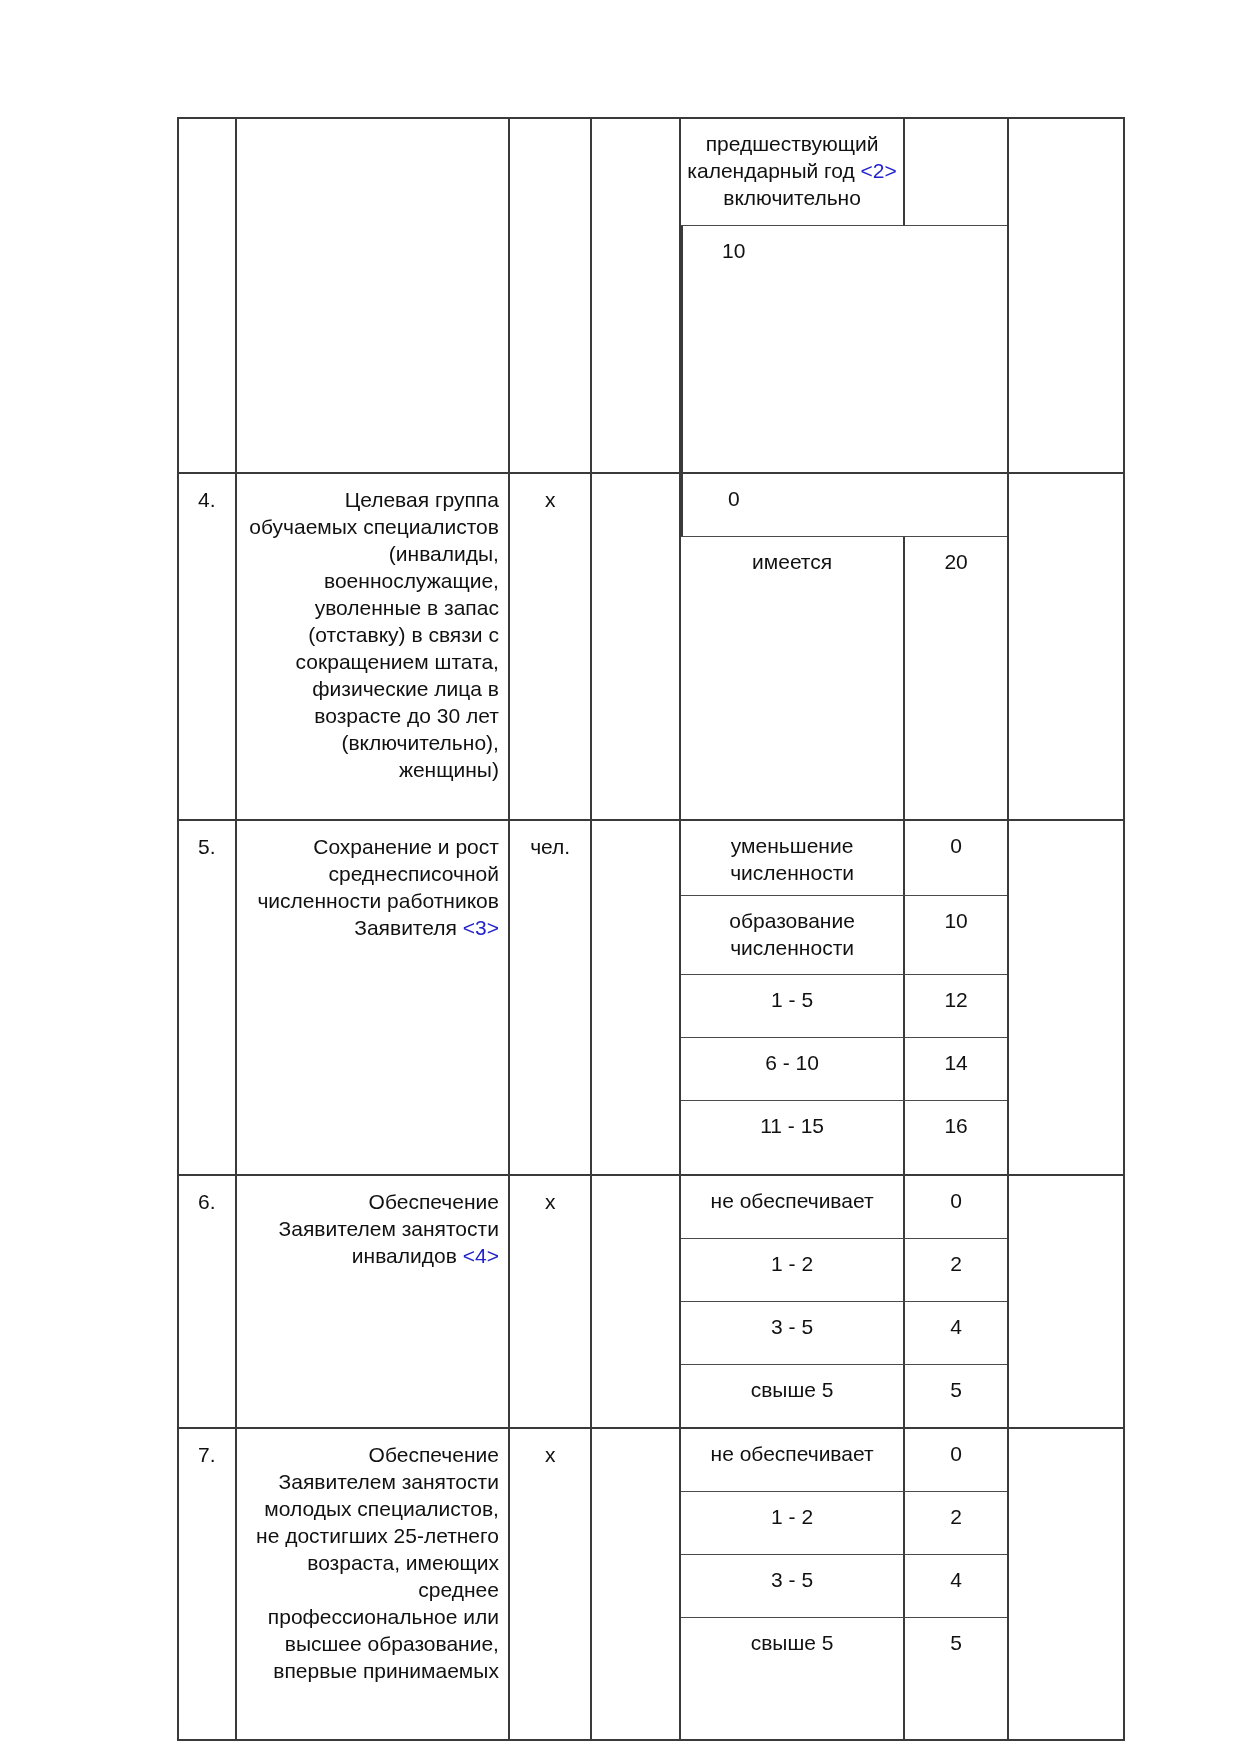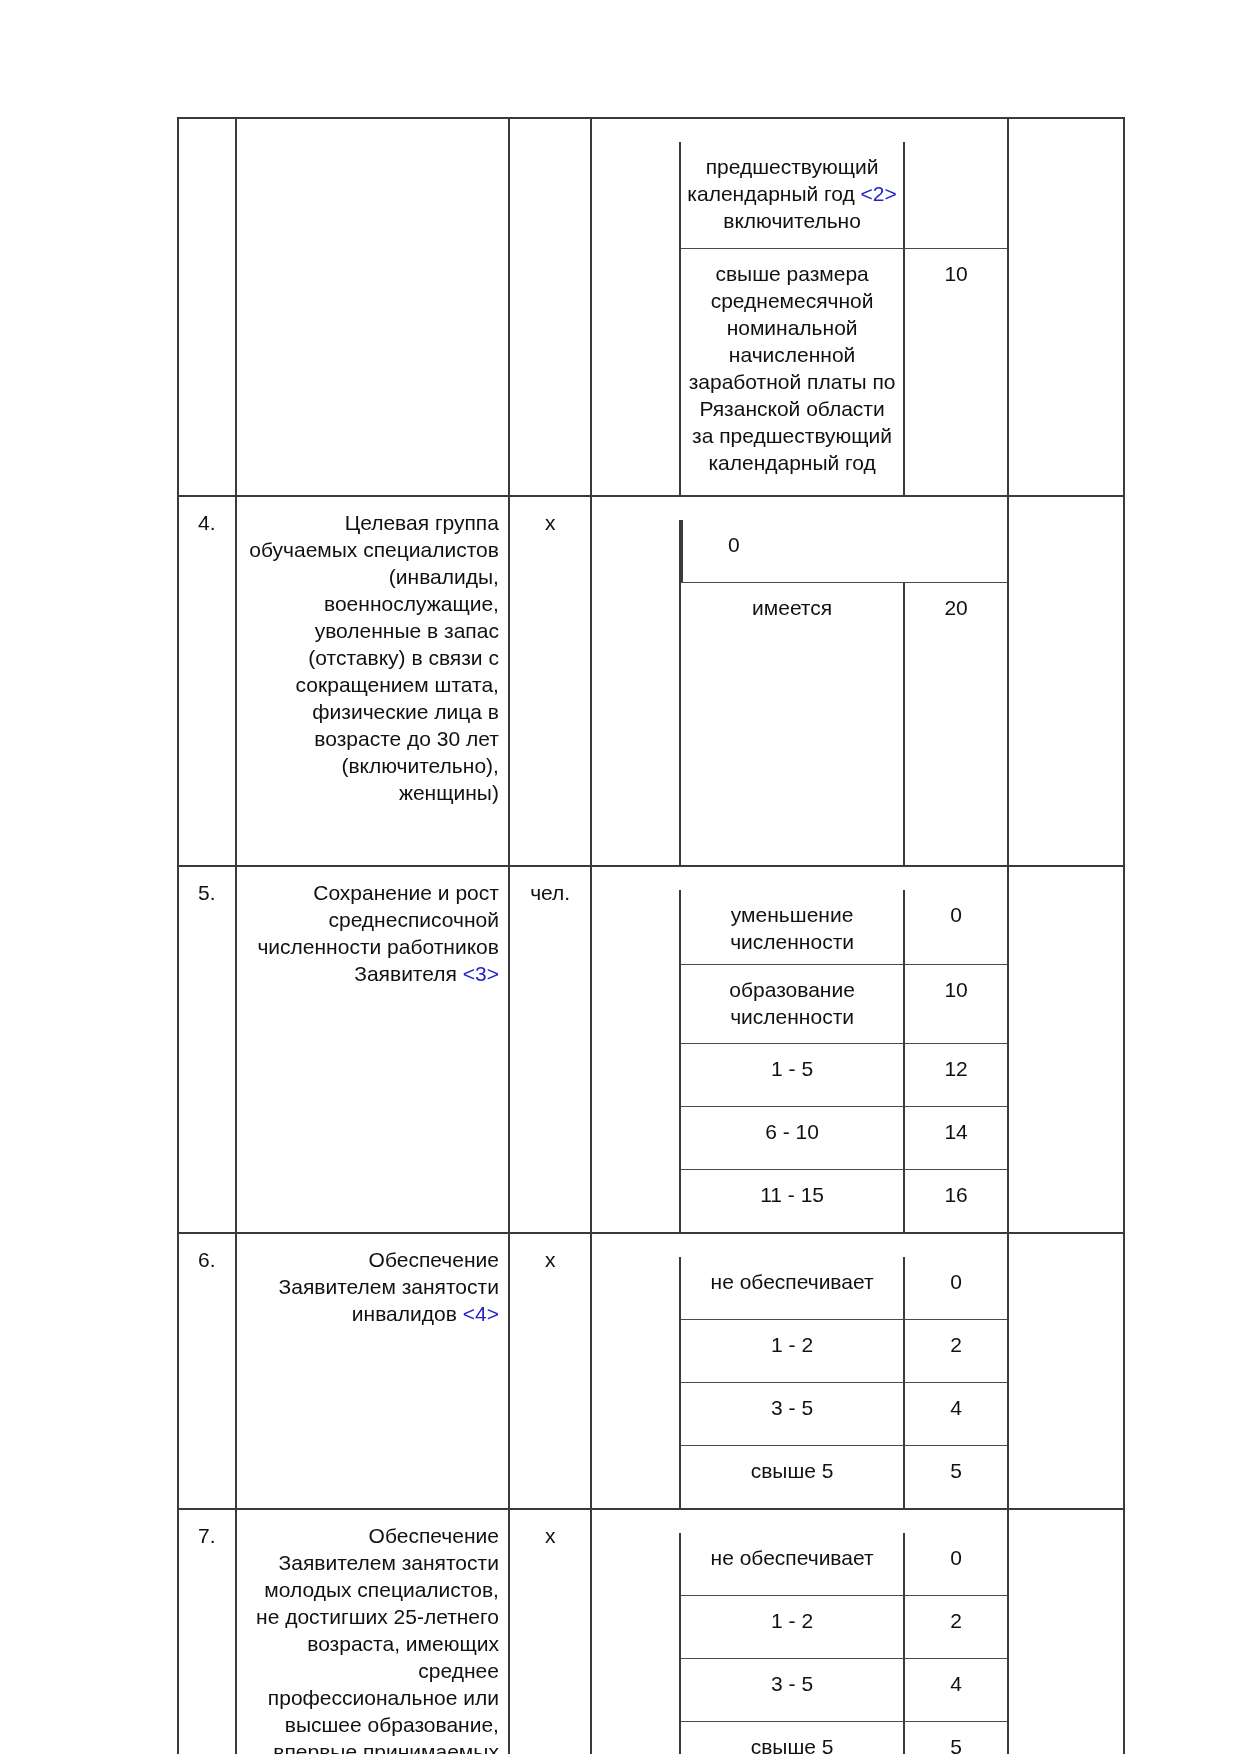--- a/index.html
+++ b/index.html
@@ -18,21 +18,21 @@
     width: 948px;
     border: 2px solid #3a3a3a;
   }
   .trow { display: flex; align-items: stretch; }
   .trow + .trow { border-top: 2px solid #3a3a3a; }
   .cell { padding-top: 12px; }
   .c-num   { width: 56px;  text-align: center; }
   .c-crit  { width: 275px; border-left: 2px solid #3a3a3a; padding: 12px 9px 10px 9px; text-align: right; }
   .c-unit  { width: 83px;  border-left: 2px solid #3a3a3a; text-align: center; }
   .c-gap   { width: 89px;  border-left: 2px solid #3a3a3a; }
-  .c-opts  { width: 328px; border-left: 2px solid #3a3a3a; display: flex; flex-direction: column; margin-top: 23px; }
+  .c-opts  { width: 328px; border-left: 2px solid #3a3a3a; display: flex; flex-direction: column; }
   .c-right { width: 117px; border-left: 2px solid #3a3a3a; }
   .opt-row { display: flex; align-items: stretch; }
   .opt-row + .opt-row { border-top: 1px solid #4a4a4a; }
   .opt-row:last-child { flex: 1 1 auto; }
   .opt-label  { width: 224px; text-align: center; padding: 11px 6px 8px 6px; }
   .opt-points { width: 104px; border-left: 2px solid #3a3a3a; text-align: center; padding: 11px 4px 24px 4px; }
   .link { color: #2222cc; }
   .rowA  { min-height: 353px; }
   .row4  { min-height: 333px; }
   .row5  { min-height: 355px; }
@@ -48,21 +48,20 @@
     <div class="cell c-num"></div>
     <div class="cell c-crit"><span></span></div>
     <div class="cell c-unit"></div>
     <div class="cell c-gap"></div>
     <div class="c-opts">
       <div class="opt-row" style="min-height:106px">
         <div class="opt-label"><span>предшествующий календарный год </span><span class="link">&lt;2&gt;</span><span> включительно</span></div>
         <div class="opt-points"></div>
       </div>
       <div class="opt-row" style="min-height:247px">
-        <div class="opt-label"><span>свыше размера среднемесячной номинальной начисленной заработной платы по Рязанской области за предшествующий календарный год</span></div>
         <div class="opt-points">10</div>
       </div>
     </div>
     <div class="cell c-right"></div>
   </div>
 
   <div class="trow row4">
     <div class="cell c-num">4.</div>
     <div class="cell c-crit"><span>Целевая группа обучаемых специалистов (инвалиды, военнослужащие, уволенные в запас (отставку) в связи с сокращением штата, физические лица в возрасте до 30 лет (включительно), женщины)</span></div>
     <div class="cell c-unit">х</div>

